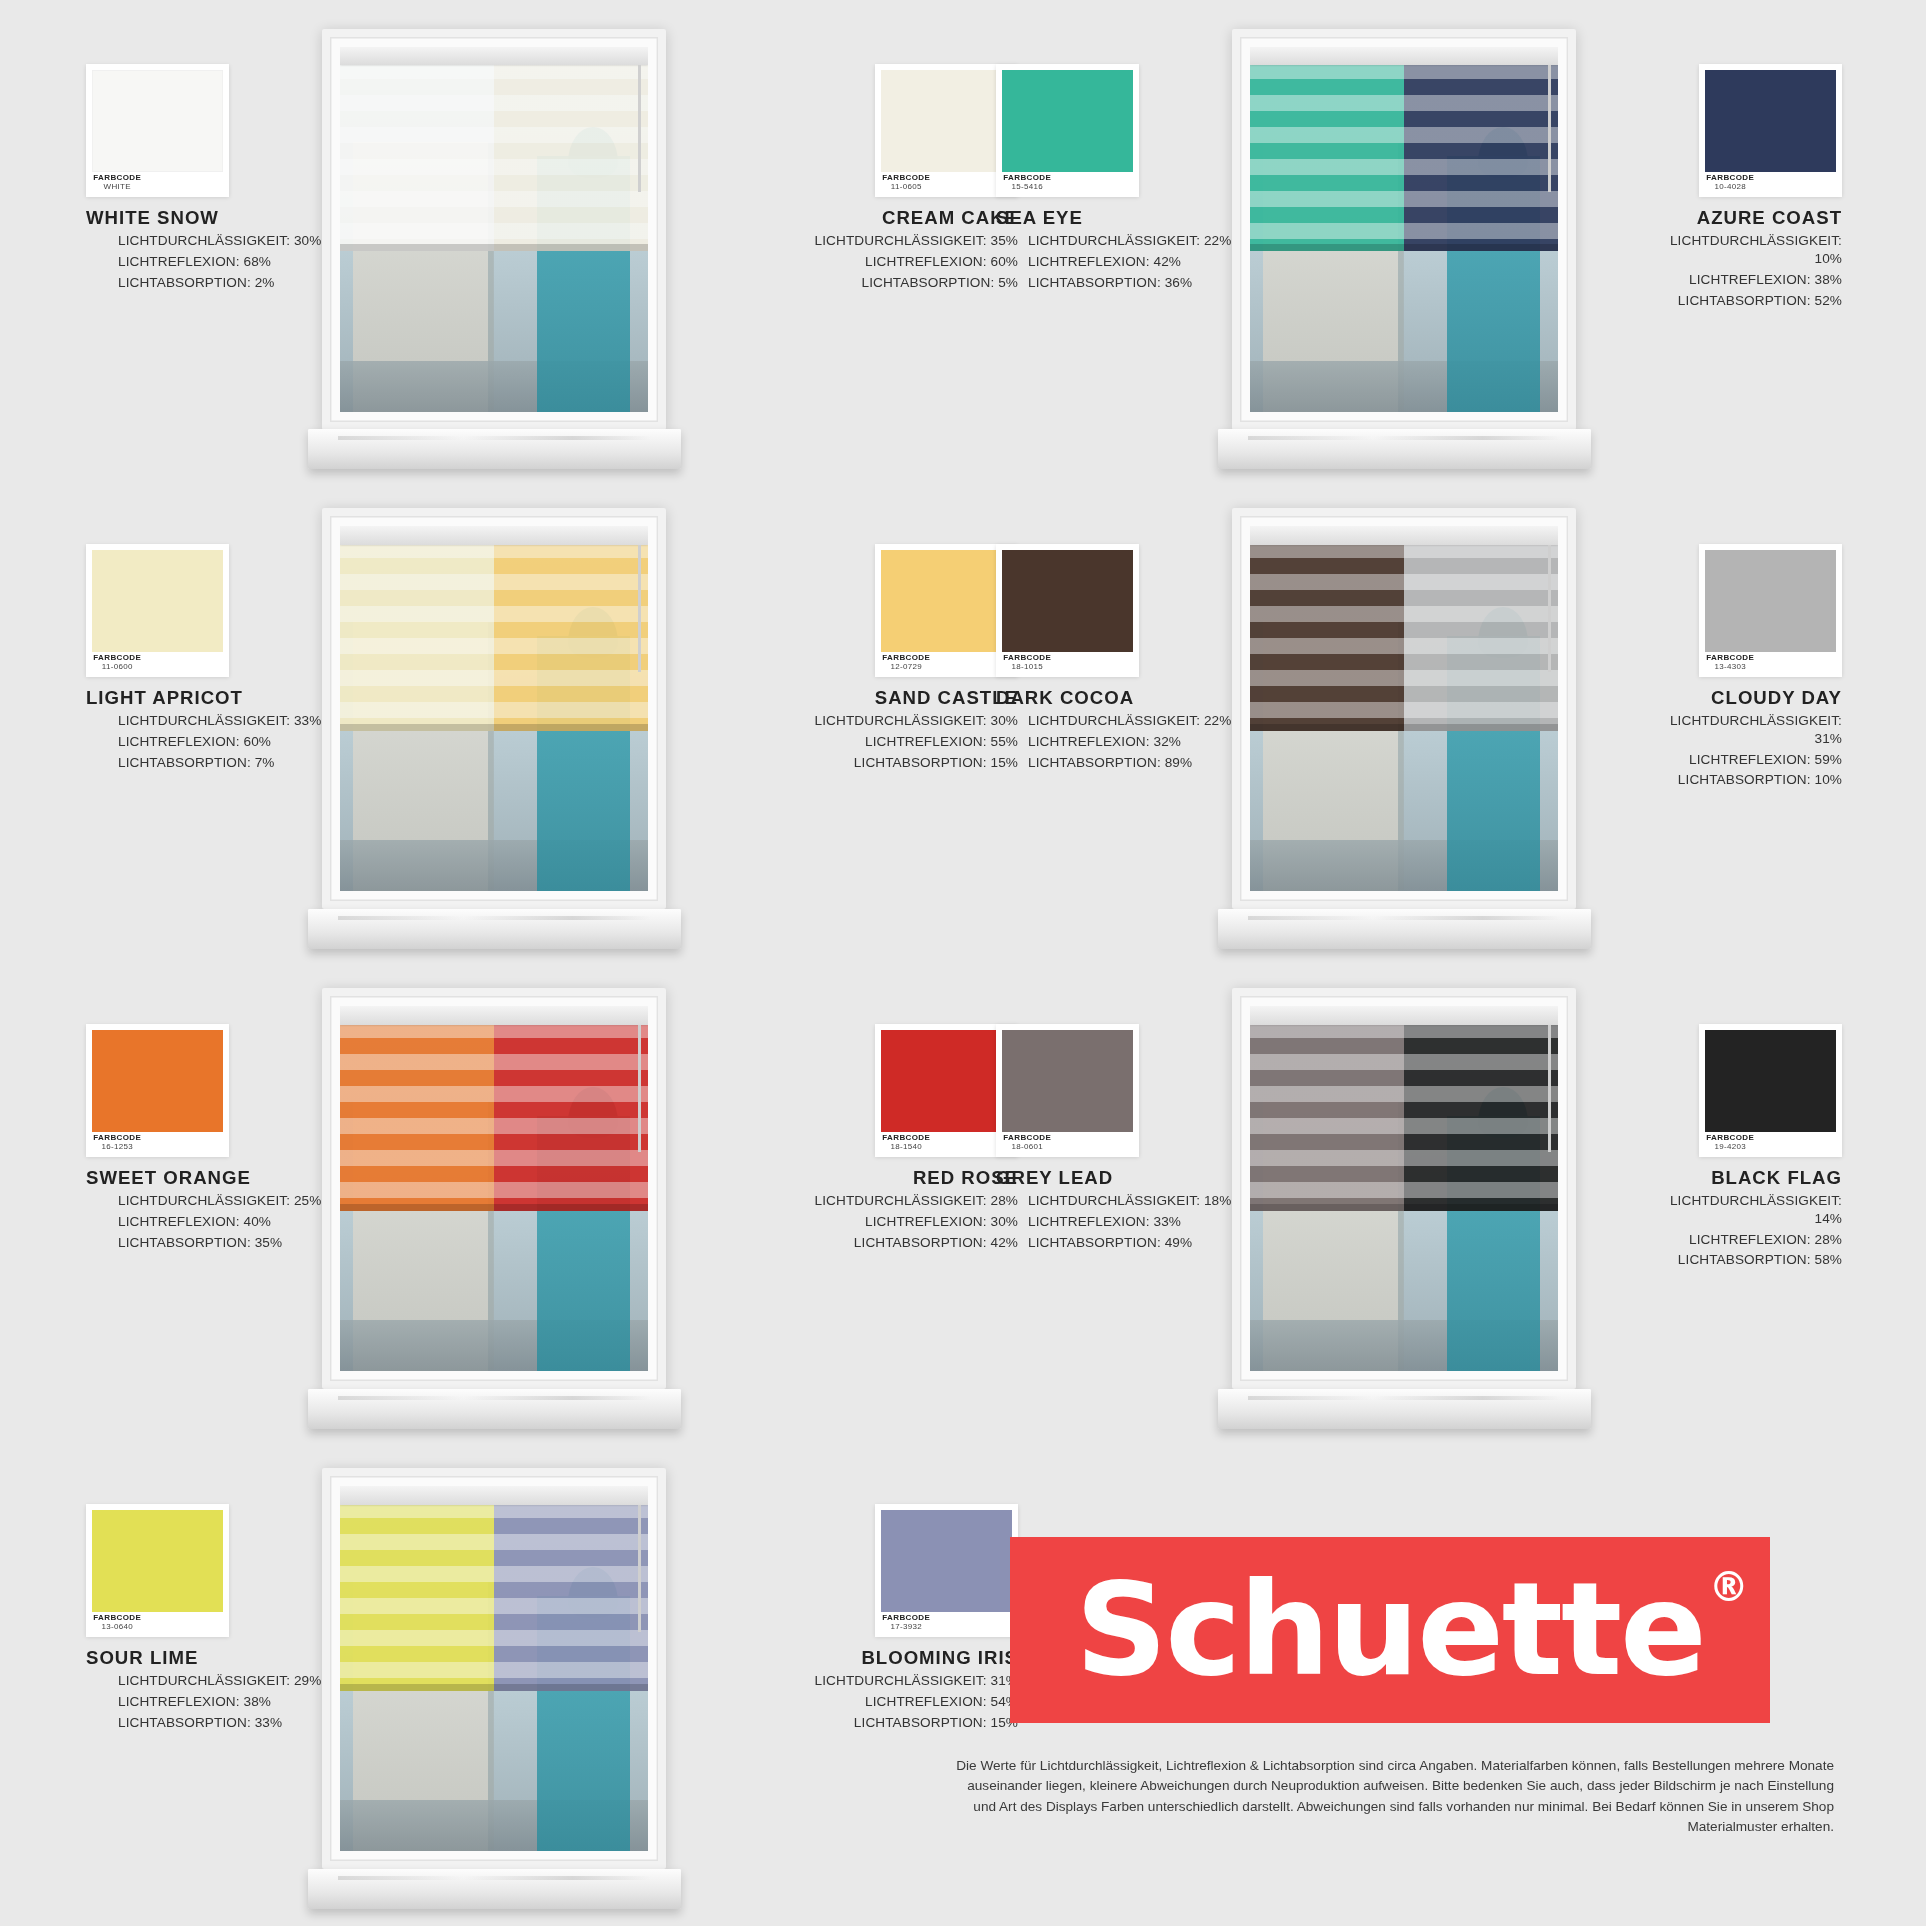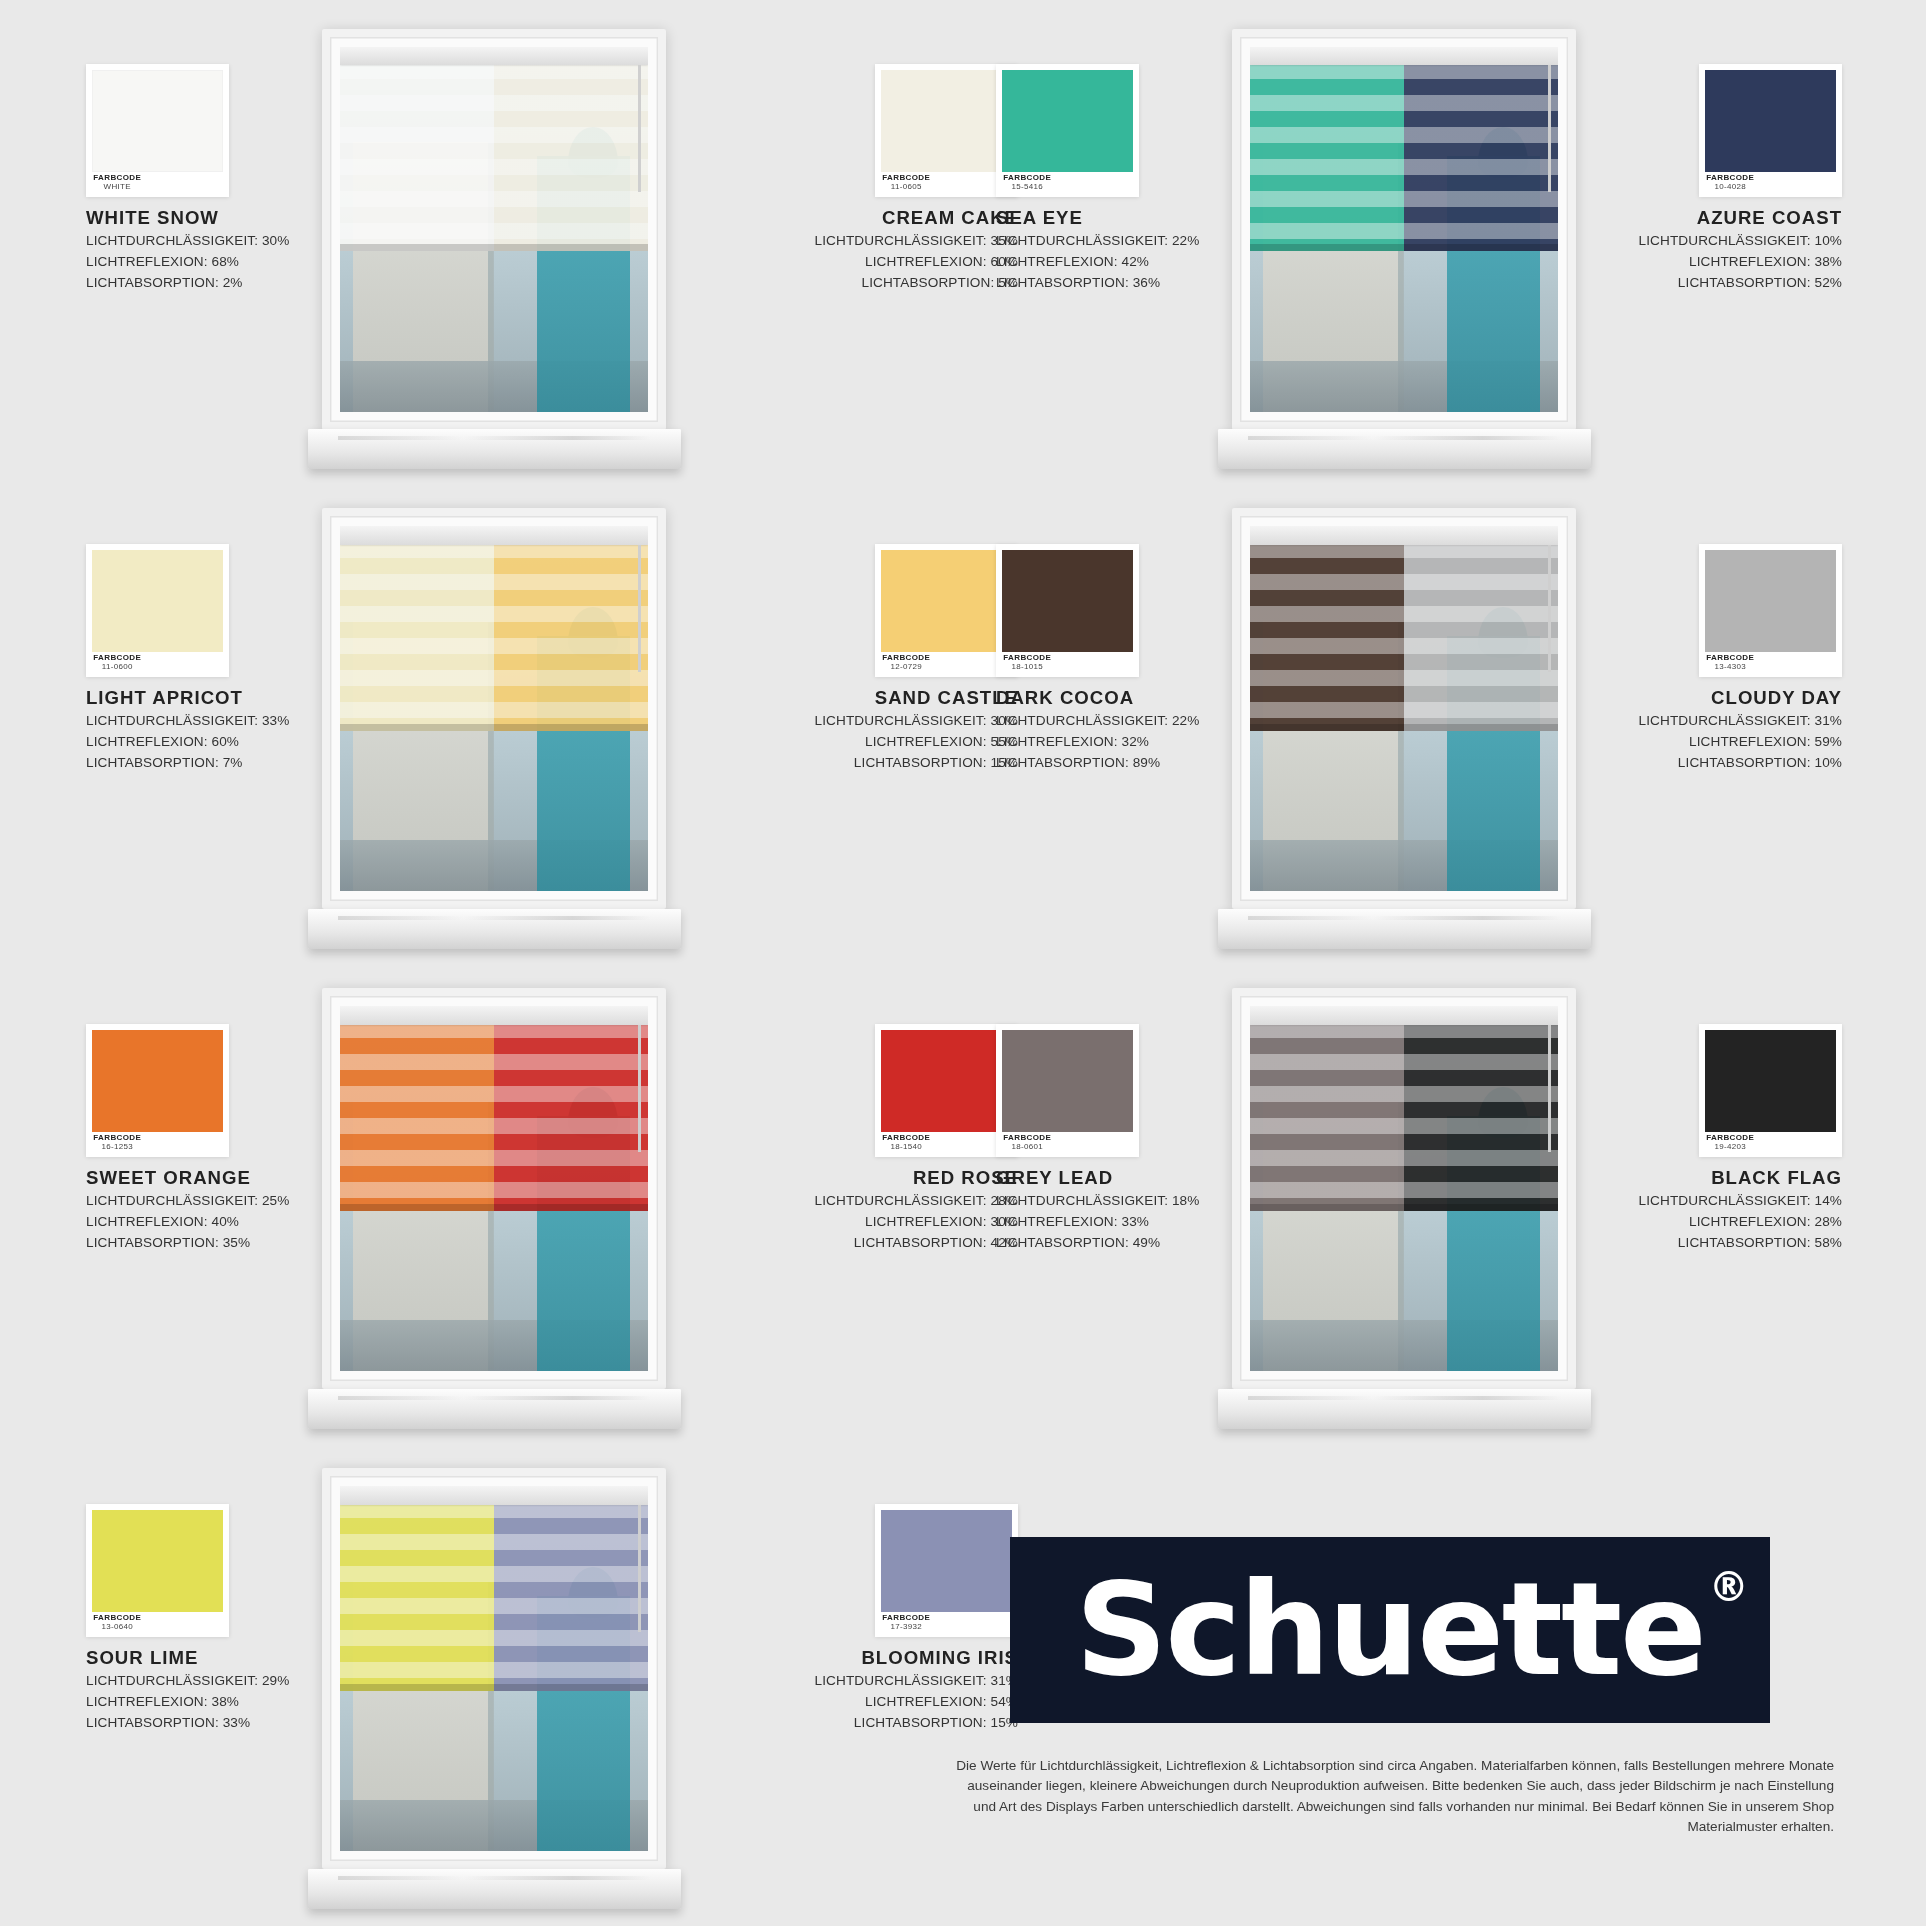--- a/index.html
+++ b/index.html
@@ -91,27 +91,27 @@
   .chip{
     width:143px;height:133px;background:#fff;
     box-shadow:0 1.4px 4.3px rgba(0,0,0,.13);
     position:relative;padding:0;box-sizing:border-box;
   }
   .chip .fill{position:absolute;left:5.7px;top:5.7px;right:5.7px;height:102px;}
   .chip .code{position:absolute;left:7.2px;bottom:5.7px;line-height:1.15;}
   .chip .code .lbl{font-size:8px;font-weight:bold;letter-spacing:0.4px;color:#222;}
   .chip .code .val{font-size:8px;letter-spacing:0.3px;color:#444;text-align:center;}
   .name{font-size:18.6px;font-weight:bold;letter-spacing:1px;margin-top:10px;color:#222;}
-  .spec{font-size:13.6px;letter-spacing:0.1px;line-height:1.32;color:#333;margin-top:2.9px;}
+  .spec{font-size:13.6px;letter-spacing:0.1px;line-height:1.32;color:#333;margin-top:2.9px;margin-left:32px;}
   .right-align{text-align:right;}
   .right-align .chip{margin-left:auto;}
 
   
   .logo-box{position:absolute;left:1010px;top:1537px;width:760px;height:186px;
-    background:#0f172a;display:flex;align-items:center;justify-content:center;}
+    background:#ef4444;display:flex;align-items:center;justify-content:center;}
   .logo-text{color:#fff;font-size:128px;font-weight:bold;letter-spacing:-2.1px;
     font-family:"DejaVu Sans", sans-serif;line-height:1;position:relative;}
   .logo-text .reg{font-size:40px;vertical-align:super;position:absolute;top:1.4px;right:-42px;}
   .disclaimer{position:absolute;left:953px;top:1756px;width:881px;
     text-align:right;font-size:13.6px;line-height:1.5;color:#3a3a3a;}
 </style>
 </head>
 <body>
 
 <div class="sheet">

